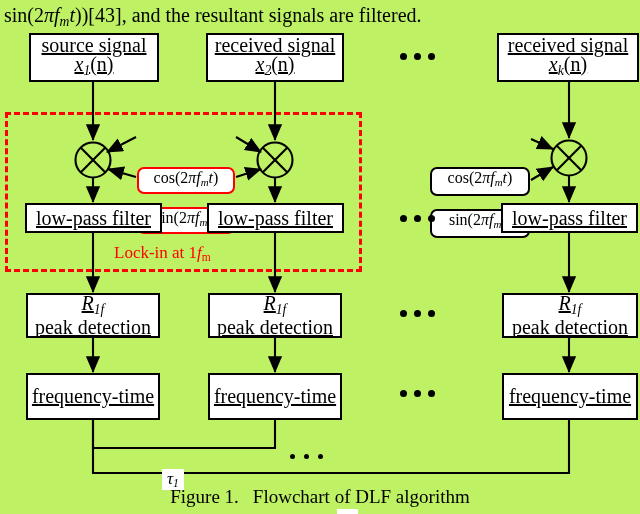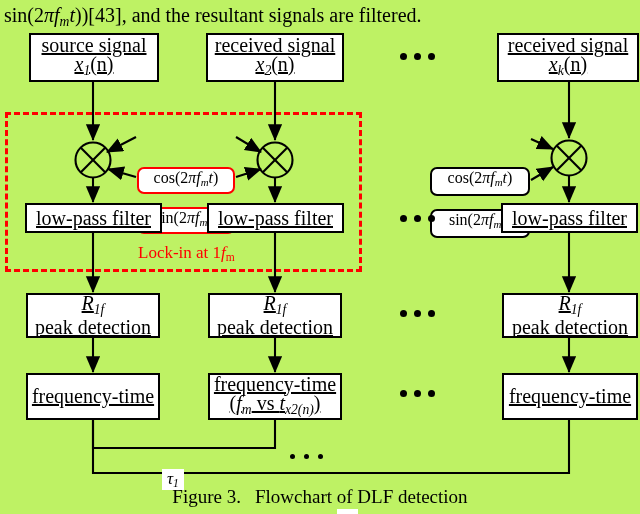--- a/index.html
+++ b/index.html
@@ -68,21 +68,20 @@
   
   #lockin-region {
     box-sizing: border-box;
     border: 3px dashed #ff0000;
     background: transparent;
   }
   #lockin-label {
     color: #ff0000;
     font-size: 17px;
     white-space: nowrap;
-    margin-left: 24px;
   }
 
   
   .dots {
     display: flex;
     align-items: center;
     gap: 7px;
   }
   .dots i {
     display: block;
@@ -264,21 +263,20 @@
       <i></i>
       <i></i>
   </div>
 
   <div class="abs box" style="left:26px; top:373px; width:134px; height:47px;">
     <span class="ln">frequency-time</span>
   </div>
 
   <div class="abs box" style="left:208px; top:373px; width:134px; height:47px;">
     <span class="ln">frequency-time</span>
-    <span class="ln"><span>(</span><span class="it">f</span><span class="it sub">m</span><span> vs </span><span class="it">t</span><span class="it sub">x2(n)</span><span>)</span></span>
   </div>
 
   <div class="abs box" style="left:502px; top:373px; width:136px; height:47px;">
     <span class="ln">frequency-time</span>
   </div>
 
   <div class="abs dots" style="left:400px; top:390px;">
     <i></i>
       <i></i>
       <i></i>
@@ -292,16 +290,16 @@
     <span>τ</span><span class="sub">k</span>
   </div>
 
   <div class="abs dots small" style="left:290px; top:454px; gap:9px;">
     <i></i>
       <i></i>
       <i></i>
   </div>
 
   <div class="abs" id="caption">
-    <span>Figure 3.</span><span class="gap"></span><span>Flowchart of DLF detection</span>
+    <span>Figure 1.</span><span class="gap"></span><span>Flowchart of DLF algorithm</span>
   </div>
 
 </div>
 
 </body></html>

